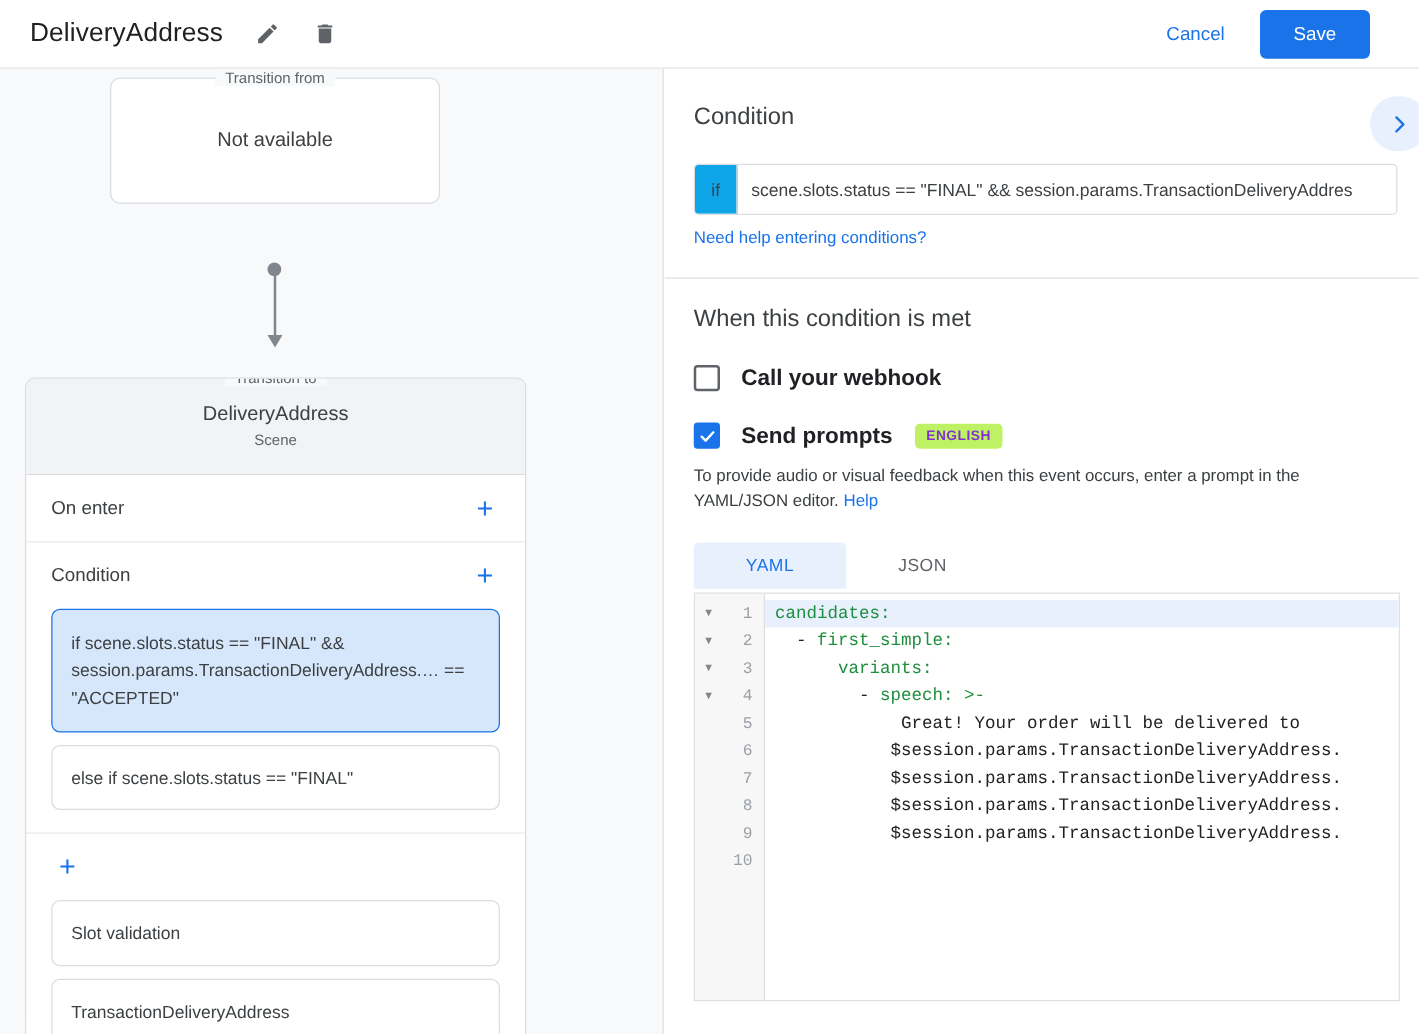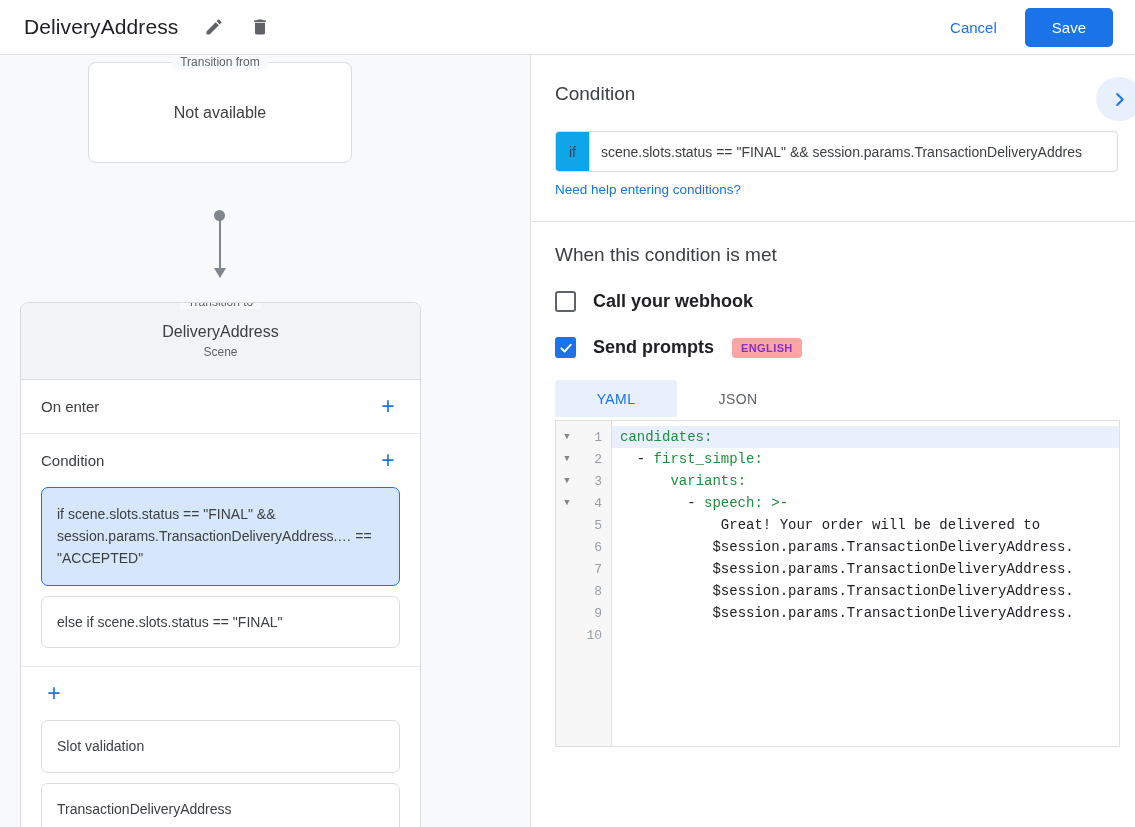--- a/index.html
+++ b/index.html
@@ -38,21 +38,21 @@
     color: #1a73e8;
     font-size: 15px;
     background: none; border: none;
     padding: 9px 14px;
     border-radius: 4px;
     cursor: pointer;
     font-family: inherit;
     font-weight: 500;
   }
   .save-btn {
-    margin-left: 14px; margin-right: 22px;
+    margin-left: 14px; margin-right: 39px;
     background: #1a73e8;
     color: #ffffff;
     font-size: 15px;
     font-weight: 500;
     border: none;
     border-radius: 5px;
     padding: 11px 27px;
     cursor: pointer;
     font-family: inherit;
   }
@@ -253,21 +253,21 @@
     display: flex; align-items: center; justify-content: center;
   }
   .check-label {
     margin-left: 17px;
     font-size: 18px;
     color: #202124;
     font-weight: 700;
   }
   .lang-badge {
     margin-left: 18px;
-    background: #fca5a5;
+    background: #bef264;
     color: #8430ce;
     font-size: 11px;
     font-weight: 600;
     letter-spacing: 0.4px;
     padding: 4px 9px;
     border-radius: 4px;
   }
   .helper-text {
     margin-top: 12px;
     font-size: 13.5px;
@@ -449,20 +449,21 @@
     <div class="check-row">
       <div class="checkbox checked">
         <svg width="14" height="14" viewBox="0 0 24 24" fill="none" stroke="#ffffff" stroke-width="3.2" stroke-linecap="round" stroke-linejoin="round" aria-hidden="true">
           <polyline points="4 12.5 9.5 18 20 6.5"></polyline>
         </svg>
       </div>
       <div class="check-label">Send prompts</div>
       <div class="lang-badge">ENGLISH</div>
     </div>
 
+    <div class="helper-text"><span>To provide audio or visual feedback when this event occurs, enter a prompt in the YAML/JSON editor. </span><a>Help</a></div>
 
     <div class="tabs">
       <div class="tab active">YAML</div>
       <div class="tab">JSON</div>
     </div>
 
     <div class="editor">
       <div class="gutter" id="gutter">
           <div class="gutter-row">
             <div class="fold">▼</div>

